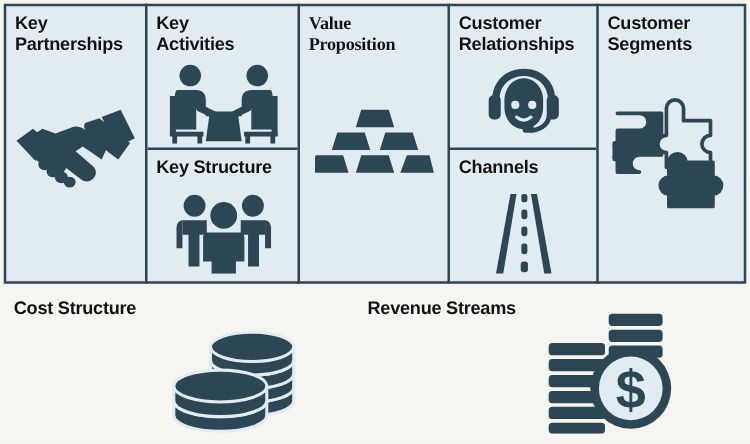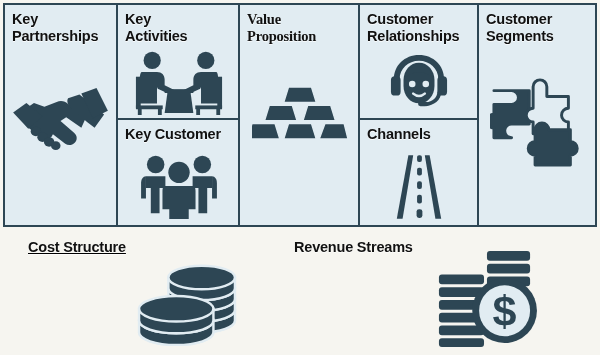--- a/index.html
+++ b/index.html
@@ -127,21 +127,21 @@
         <path d="M72 60 h28 v4 h-28 z"></path>
         <path d="M73 63 h4 v7 h-4 z M94 63 h4 v7 h-4 z"></path>
 
         <path d="M40 43 h30 v4 h-30 z"></path>
         <path d="M43 46 h24 l3 22 h-30 z"></path>
       </g>
     </svg>
   </div>
 
   <div class="cell" style="left:118px; top:120px; width:120px; height:105px;">
-    <div class="cell-title">Key Customer</div>
+    <div class="cell-title">Key Structure</div>
   </div>
   <div class="icon-wrap" style="left:140px; top:148px; width:78px; height:72px;">
     <svg viewBox="0 0 78 72" width="76" height="70" aria-hidden="true">
       <g fill="#2d4654">
 
         <circle cx="15" cy="16" r="9"></circle>
         <path d="M5 28 h20 v12 h-6 v26 h-9 v-26 h-5 z"></path>
         <path d="M5 28 c-3 0 -5 3 -5 7 v16 h5 z"></path>
 
         <circle cx="63" cy="16" r="9"></circle>
@@ -231,21 +231,21 @@
 
         <path d="M44 30 v-10 a7 7 0 1 1 14 0 v10 h22 v12 a7 7 0 1 0 0 14 v12 h-36 v-12
                  a7 7 0 1 1 0 -14 z" fill="#e1ecf2" transform="translate(0,-6)"></path>
 
         <path d="M46 62 a7 7 0 1 1 14 0 h22 v12 a7 7 0 1 1 0 14 v10 h-36 v-10
                  a7 7 0 1 1 0 -14 v-12 z" transform="translate(0,-4)"></path>
       </g>
     </svg>
   </div>
 
-  <div class="cell" style="left:21px; top:233px; width:288px; height:117px;text-decoration:underline;">
+  <div class="cell" style="left:4px; top:233px; width:288px; height:117px;">
     <div class="cell-title">Cost Structure</div>
   </div>
   <div class="icon-wrap" style="left:132px; top:253px; width:110px; height:94px;">
     <svg viewBox="0 0 110 94" width="108" height="92" aria-hidden="true">
       <g fill="#2d4654" stroke="#e1ecf2" stroke-width="2.5">
 
         <ellipse cx="70" cy="68" rx="34" ry="12"></ellipse>
         <path d="M36 57 v11 a34 12 0 0 0 68 0 v-11 z"></path>
         <ellipse cx="70" cy="57" rx="34" ry="12"></ellipse>
         <path d="M36 46 v11 a34 12 0 0 0 68 0 v-11 z"></path>

